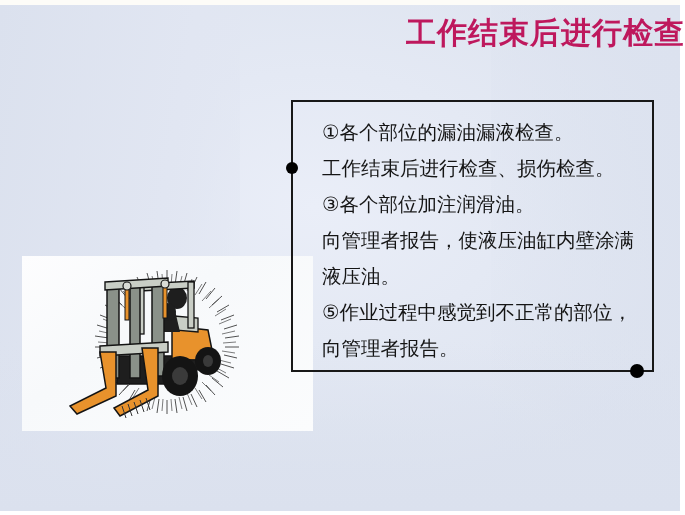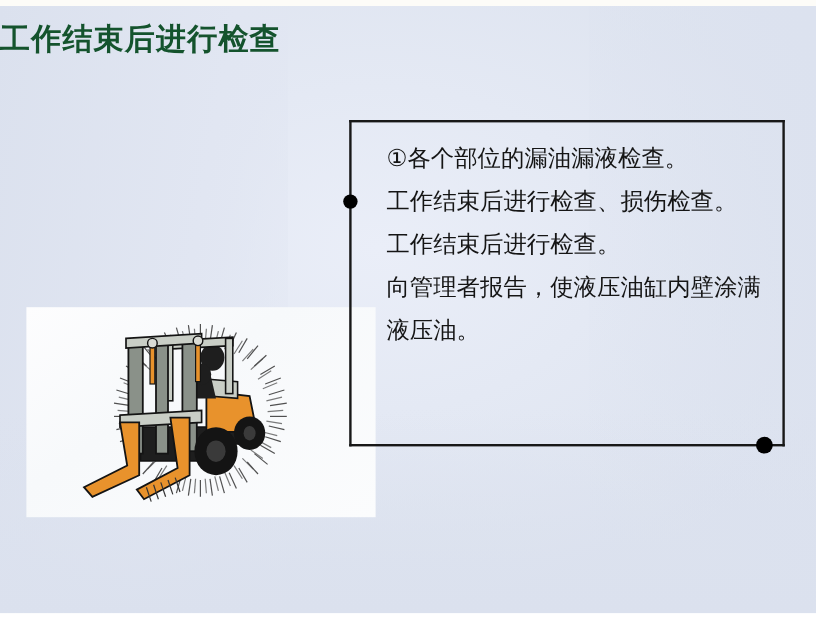--- a/index.html
+++ b/index.html
@@ -59,25 +59,25 @@
     left: 0; bottom: 0;
     width: 685px; height: 4px;
     background: #ffffff;
   }
 
   
   .title {
     position: absolute;
     left: 0; top: 17px;
     width: 685px;
-    text-align: left;
-    font-size: 25px;
+    text-align: right;
+    font-size: 30px;
     font-weight: bold;
     letter-spacing: 1px;
-    color: #14532d;
+    color: #be185d;
     line-height: 32px;
     white-space: nowrap;
   }
 
   
   .callout {
     position: absolute;
     left: 291px; top: 100px;
     width: 363px; height: 272px;
   }
@@ -312,18 +312,19 @@
     <div class="cl-border-top"></div>
     <div class="cl-border-left"></div>
     <div class="cl-border-right"></div>
     <div class="cl-border-bottom"></div>
     <div class="dot dot-left"></div>
     <div class="dot dot-bottom-right"></div>
 
     <div class="cl-text">
       <div class="cl-line">①各个部位的漏油漏液检查。</div>
       <div class="cl-line">工作结束后进行检查、损伤检查。</div>
-      <div class="cl-line">工作结束后进行检查。</div>
+      <div class="cl-line">③各个部位加注润滑油。</div>
       <div class="cl-line wrap">向管理者报告，使液压油缸内壁涂满液压油。</div>
+      <div class="cl-line wrap">⑤作业过程中感觉到不正常的部位，向管理者报告。</div>
     </div>
   </div>
 
 </div>
 
 </body></html>

